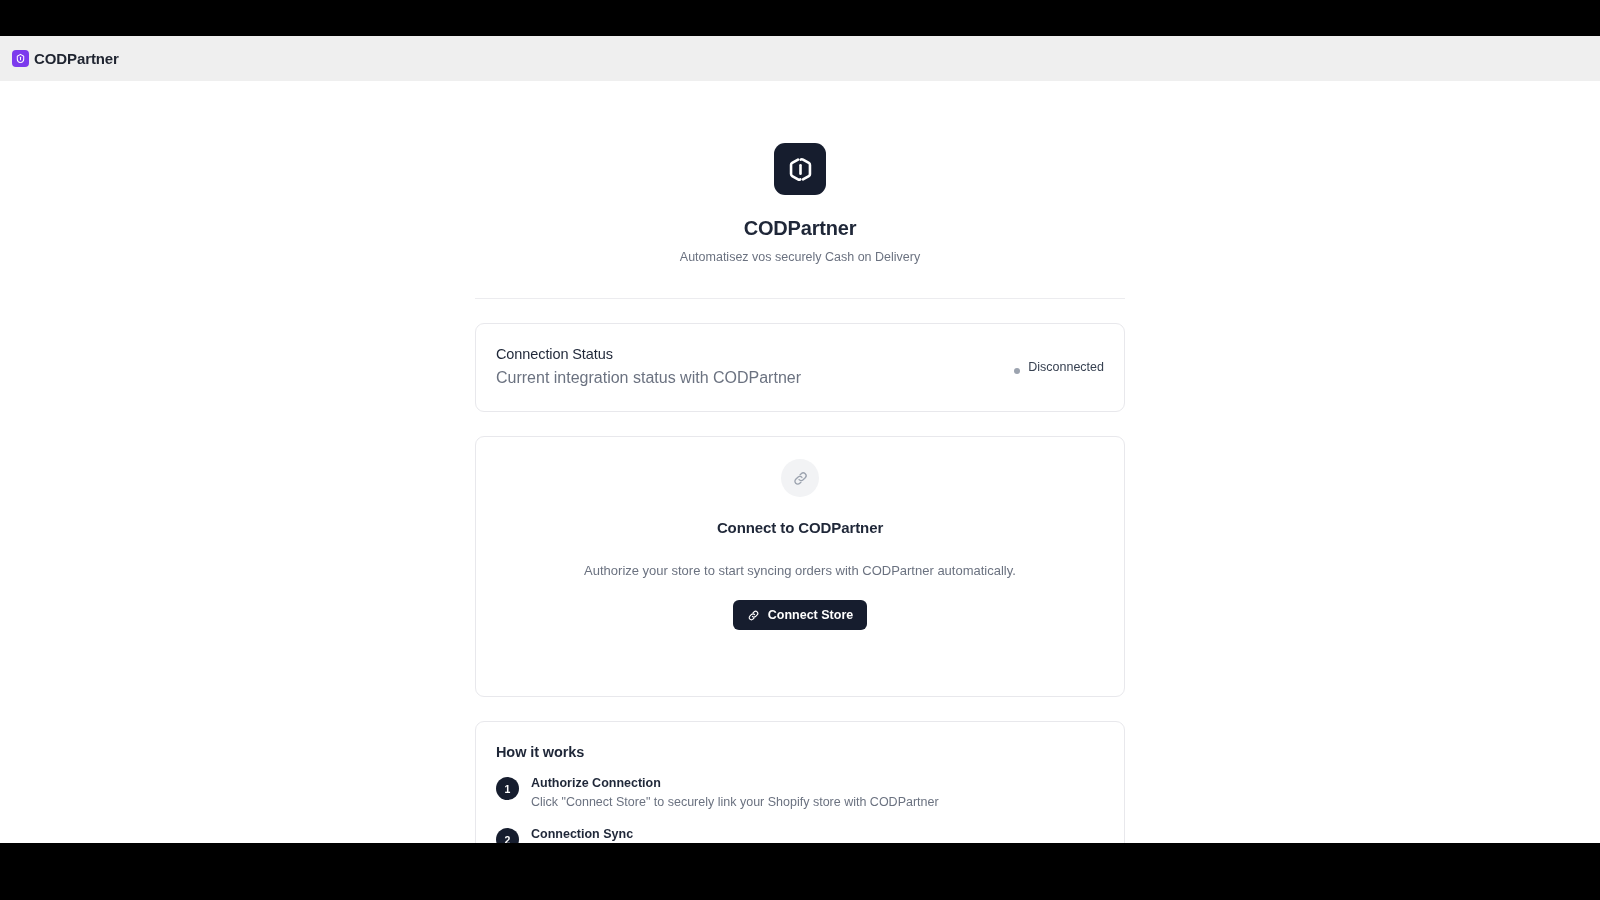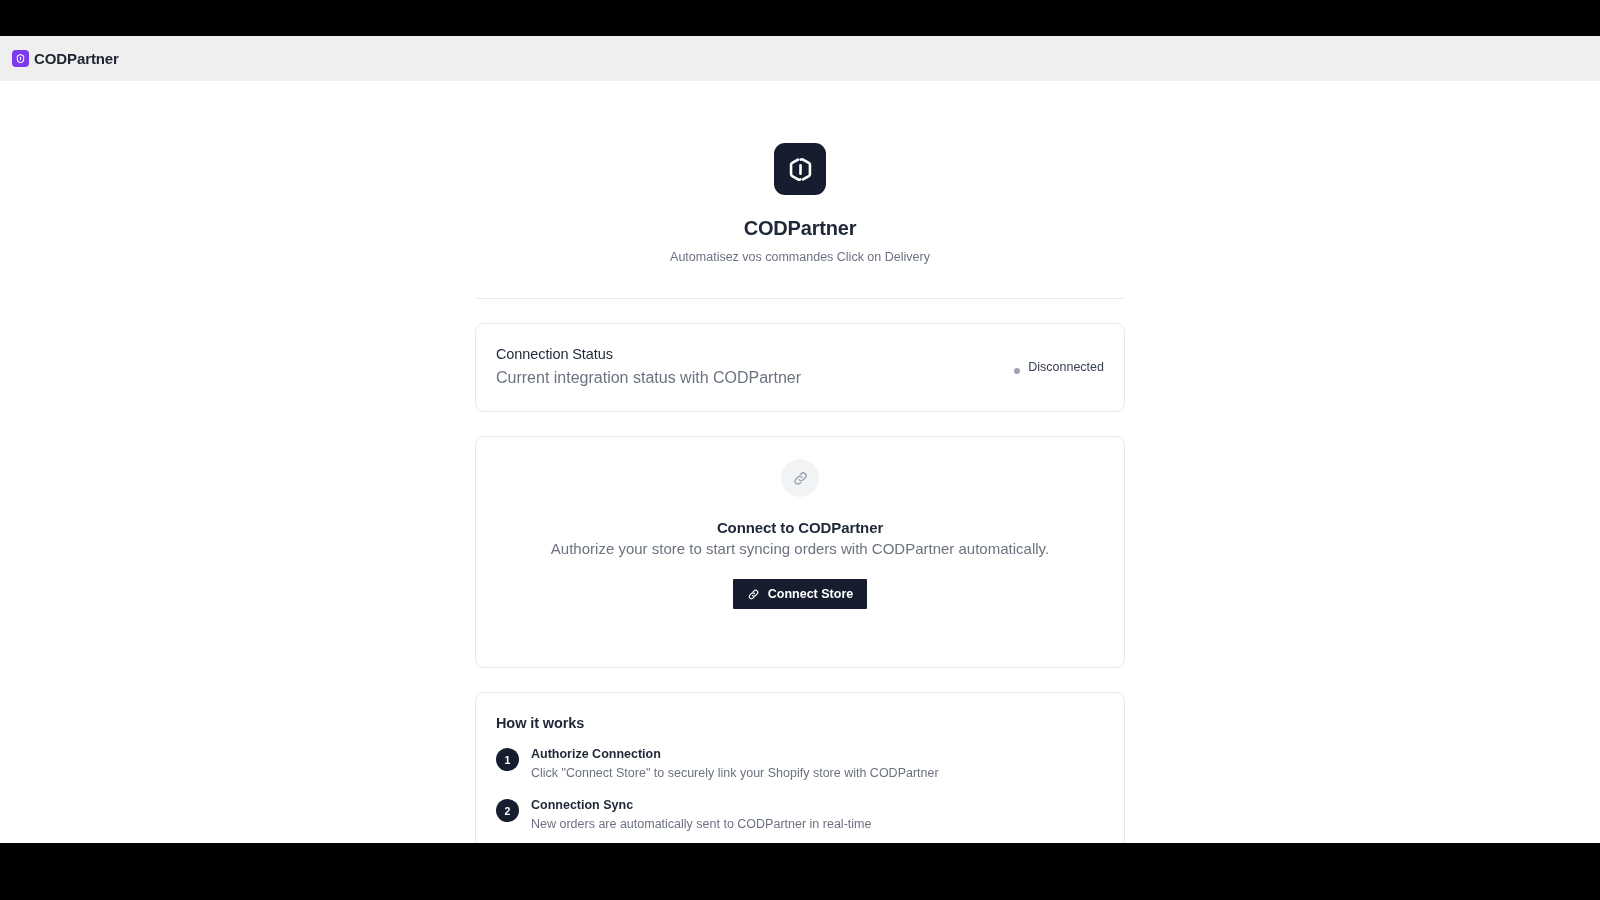--- a/index.html
+++ b/index.html
@@ -166,30 +166,30 @@
   }
   .connect-icon-circle svg { display: block; }
   .connect-title {
     margin-top: 22px;
     font-size: 15px;
     font-weight: bold;
     color: #1f2738;
     letter-spacing: -0.1px;
   }
   .connect-sub {
-    margin-top: 4px;
-    font-size: 15px;
+    margin-top: 27px;
+    font-size: 13px;
     color: #6b7280;
   }
   .connect-btn {
-    margin: 22px auto 4px auto;
+    margin: 22px auto 12px auto;
     height: 30px;
     padding: 0 14px;
     border: none;
-    border-radius: 1px;
+    border-radius: 6px;
     background: #161d2e;
     color: #ffffff;
     font-size: 12.5px;
     font-weight: bold;
     font-family: "Liberation Sans", sans-serif;
     display: inline-flex;
     align-items: center;
     gap: 8px;
     cursor: pointer;
   }
@@ -261,21 +261,21 @@
 
       <div class="hero">
         <div class="hero-icon">
           <svg width="27" height="27" viewBox="0 0 24 24" fill="none">
             <path d="M9.8 3.2 4.6 6.2a2 2 0 0 0-1 1.7v8.2a2 2 0 0 0 1 1.7l5.2 3a2 2 0 0 0 2 0" stroke="#ffffff" stroke-width="2.3" stroke-linecap="round" stroke-linejoin="round"></path>
             <path d="M14.2 20.8l5.2-3a2 2 0 0 0 1-1.7V7.9a2 2 0 0 0-1-1.7l-5.2-3a2 2 0 0 0-2 0" stroke="#ffffff" stroke-width="2.3" stroke-linecap="round" stroke-linejoin="round"></path>
             <path d="M12 8.3v7.4" stroke="#ffffff" stroke-width="2.3" stroke-linecap="round"></path>
           </svg>
         </div>
         <div class="hero-title">CODPartner</div>
-        <div class="hero-subtitle">Automatisez vos commandes Click on Delivery</div>
+        <div class="hero-subtitle">Automatisez vos securely Cash on Delivery</div>
       </div>
 
       <div class="divider"></div>
 
       <div class="card status-card">
         <div>
           <div class="status-title">Connection Status</div>
           <div class="status-sub">Current integration status with CODPartner</div>
         </div>
         <div class="status-badge">

